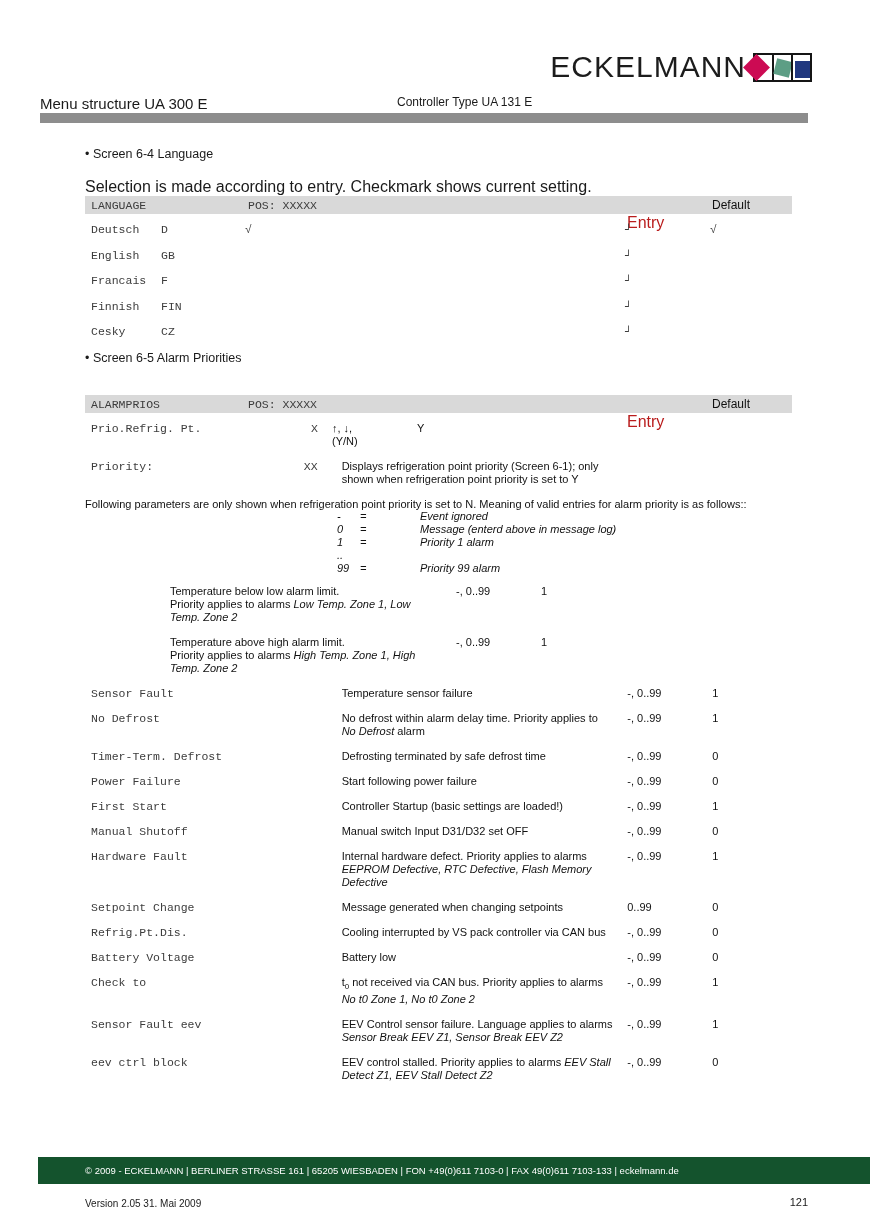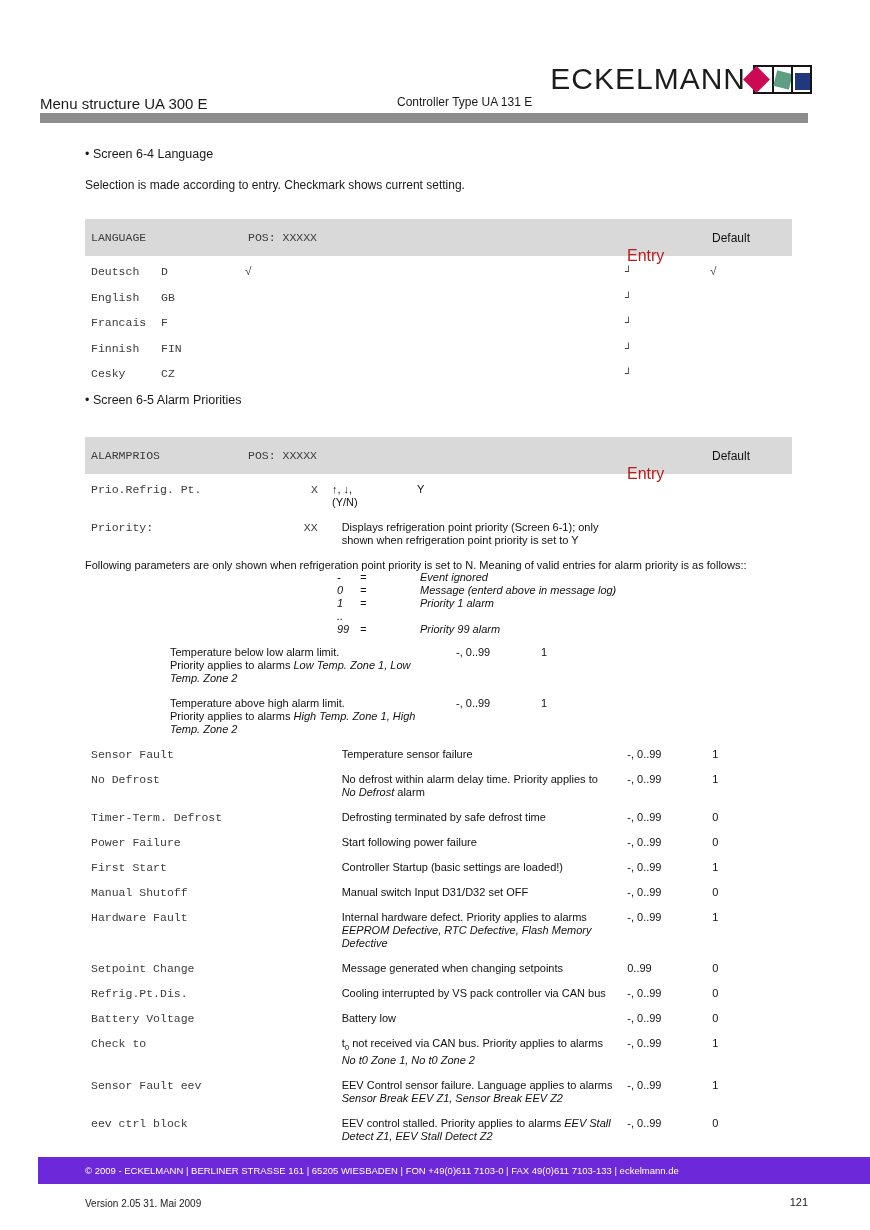--- a/index.html
+++ b/index.html
@@ -2,39 +2,39 @@
 <html><head>
 <meta charset="utf-8">
 <style>
   * { box-sizing: border-box; margin: 0; padding: 0; }
   html, body { background: #ffffff; }
   .page {
     position: relative; width: 870px; height: 1230px; background: #fff;
     font-family: "Liberation Sans", sans-serif; color: #1a1a1a; overflow: hidden;
   }
   
-  .logo { position: absolute; top: 64px; right: 58px; display: flex; align-items: center; gap: 7px; }
+  .logo { position: absolute; top: 52px; right: 58px; display: flex; align-items: center; gap: 7px; }
   .wordmark { font-size: 30px; font-weight: 400; letter-spacing: 1px; color: #1c1c1c; line-height: 30px; }
   .mark { display: flex; }
   .mark .cell { position: relative; width: 21px; height: 29px; border: 2px solid #151515; background: #fff; }
   .mark .cell + .cell { margin-left: -2px; }
   .d1 { position: absolute; width: 19px; height: 19px; background: #cc0a53; transform: rotate(45deg); left: -8px; top: 3px; }
   .d2 { position: absolute; width: 16px; height: 16px; background: #5d9e85; transform: rotate(14deg); left: 1px; top: 5px; }
   .d3 { position: absolute; width: 15px; height: 17px; background: #21387f; right: 0; bottom: 2px; }
   
   .hdr-left  { position: absolute; left: 40px;  top: 95px; font-size: 15px; }
   .hdr-right { position: absolute; left: 397px; top: 95px; font-size: 12px; }
   .divider { position: absolute; left: 40px; top: 113px; width: 768px; height: 10px; background: #8d8d8d; }
   
   .content { position: absolute; left: 85px; top: 147px; width: 707px; }
   .h-bullet { font-size: 12.5px; margin-bottom: 17px; }
   .h-bullet.sec2 { margin-top: 12px; margin-bottom: 30px; }
-  .intro { font-size: 12px; margin-bottom: 27px; }
+  .intro { font-size: 16px; }
   .mono { font-family: "Liberation Mono", "DejaVu Sans Mono", monospace; color: #3c3c3c; }
-  .thead { display: flex; align-items: center; background: #d9d9d9; height: 37px; padding-left: 6px; margin-bottom: 9px; }
+  .thead { display: flex; align-items: center; background: #d9d9d9; height: 18px; padding-left: 6px; margin-bottom: 9px; }
   .thead .hname { width: 157px; font-size: 11.5px; }
   .thead .hpos  { flex: 1; font-size: 11.5px; }
   .thead .hentry{ width: 85px; font-size: 16px; color: #b91c1c; margin-top: 36px; }
   .thead .hdef  { width: 80px; font-size: 12px; color: #111; }
   
   .t1row { display: flex; font-size: 11.5px; margin-bottom: 11.5px; padding-left: 6px; line-height: 14px; }
   .t1row .cname { width: 70px; }
   .t1row .ccode { width: 84px; }
   .t1row .ccheck{ width: 380px; }
   .t1row .centry{ width: 85px; }
@@ -47,21 +47,21 @@
   .t2row .pentry{ width: 64px; margin-left: 14px; white-space: pre-line; color: #111; }
   .t2row .pdef  { width: 80px; margin-left: 21px; color: #111; }
   .it { font-style: italic; }
   sub { font-size: 8px; }
   .note { font-size: 11px; margin-top: 8px; color: #111; }
   .legend { margin-left: 252px; margin-bottom: 10px; font-style: italic; font-size: 11px; color: #111; }
   .lgrow { display: flex; line-height: 13px; }
   .lgrow .lv { width: 23px; }
   .lgrow .le { width: 60px; }
   
-  .fbar { position: absolute; left: 38px; top: 1157px; width: 832px; height: 27px; background: #6d28d9;
+  .fbar { position: absolute; left: 38px; top: 1157px; width: 832px; height: 27px; background: #14532d;
           color: #fff; font-size: 9.5px; line-height: 27px; padding-left: 47px; }
   .version { position: absolute; left: 85px; top: 1198px; font-size: 10px; }
   .pageno { position: absolute; right: 62px; top: 1196px; font-size: 11px; }
 </style>
 </head>
 <body>
 
 <div class="page">
 
   <div class="logo">

